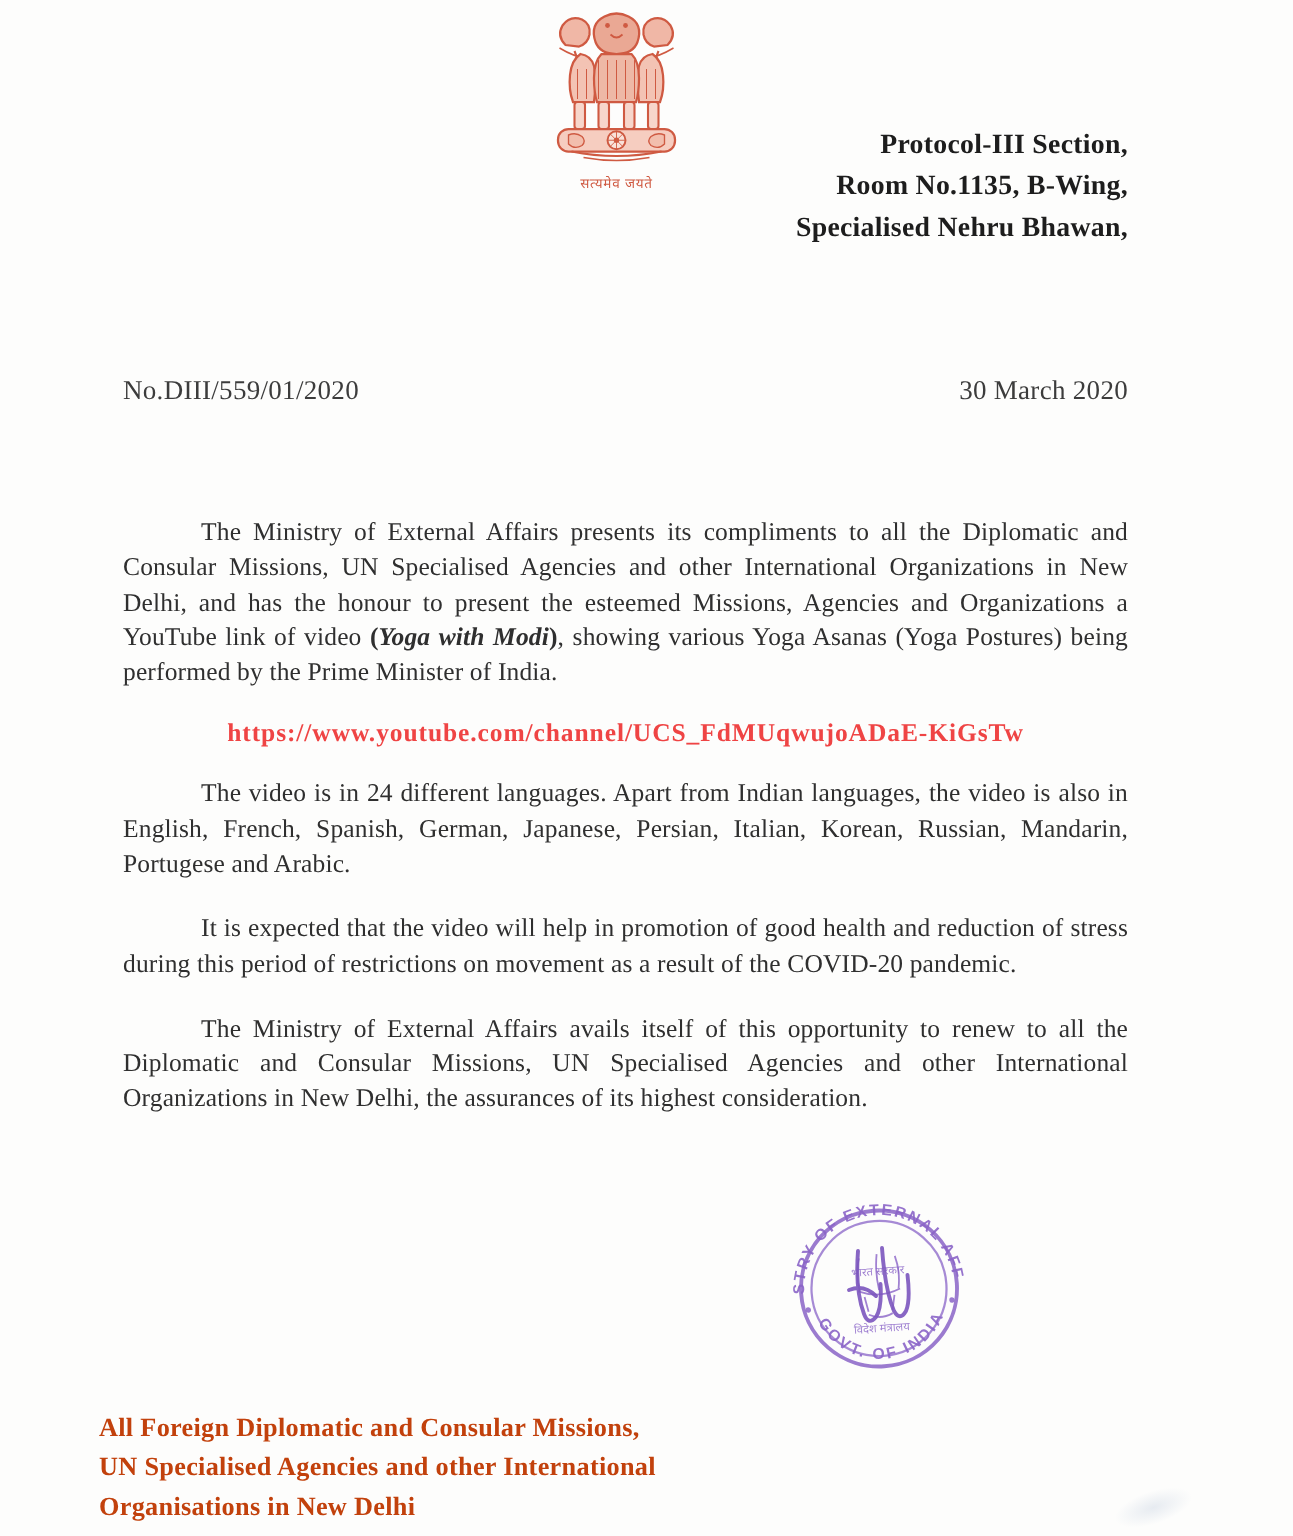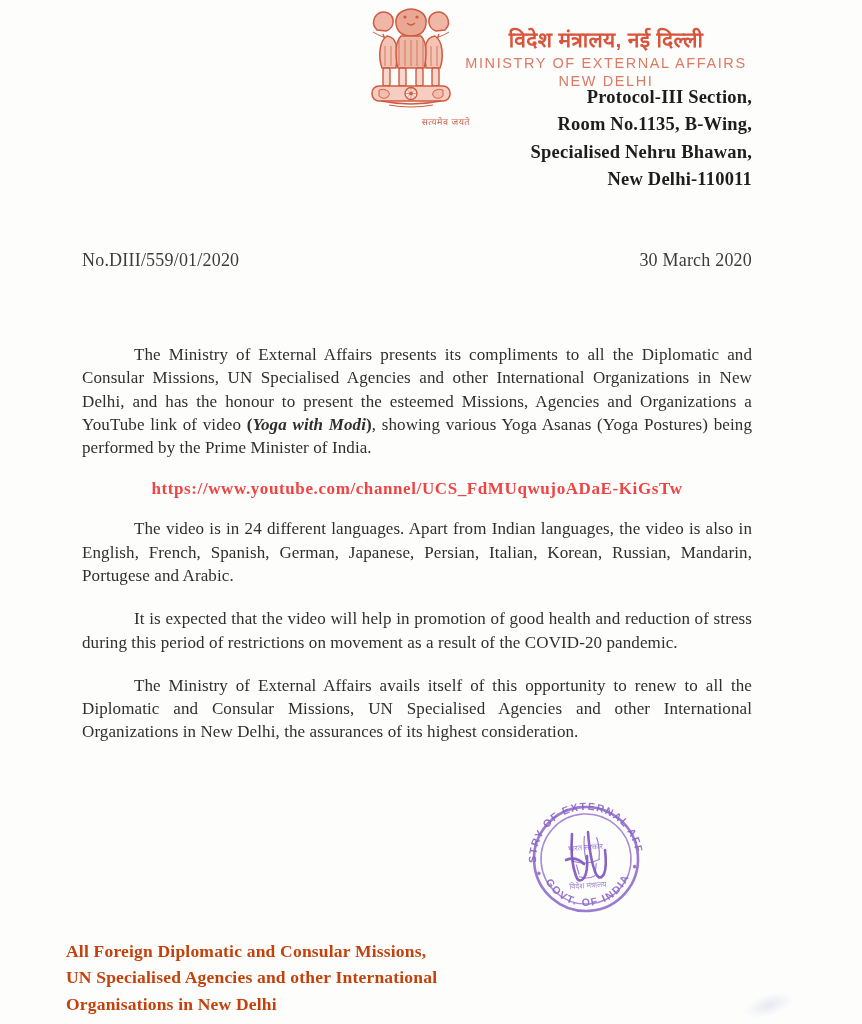--- a/index.html
+++ b/index.html
@@ -25,21 +25,21 @@
     left: 0; top: 0;
     width: 862px;
     height: 200px;
   }
   .emblem {
     position: absolute;
     left: 352px;
     top: 6px;
     width: 118px;
     height: 130px;
-    text-align: right;
+    text-align: center;
   }
   .emblem svg { display: block; margin: 0 auto; }
   .emblem-motto {
     font-family: "Liberation Sans", "DejaVu Sans", sans-serif;
     font-size: 9px;
     color: #cf5a42;
     letter-spacing: .5px;
     margin-top: 1px;
     white-space: nowrap;
   }
@@ -216,31 +216,25 @@
           <path d="M20 84 q5 -2 9 1 q3 3 0 6 q-5 3 -9 -1 z" fill="#f2bead" stroke="#cf5a42" stroke-width=".9"></path>
           <path d="M84 84 q-5 -2 -9 1 q-3 3 0 6 q5 3 9 -1 z" fill="#f2bead" stroke="#cf5a42" stroke-width=".9"></path>
 
           <path d="M22 95 q30 6 60 0" stroke="#cf5a42" stroke-width="1.3"></path>
           <path d="M30 99 q22 4 44 0" stroke="#cf5a42" stroke-width="1"></path>
         </g>
       </svg>
       <div class="emblem-motto">सत्यमेव जयते</div>
     </div>
 
-    <div class="ministry-block">
-      <div class="ministry-hindi">विदेश मंत्रालय, नई दिल्ली</div>
-      <div class="ministry-en">MINISTRY OF EXTERNAL AFFAIRS</div>
-      <div class="ministry-city">NEW DELHI</div>
-    </div>
 
     <div class="address-block">
       <div>Protocol-III Section,</div>
       <div>Room No.1135, B-Wing,</div>
       <div>Specialised Nehru Bhawan,</div>
-      <div>New Delhi-110011</div>
     </div>
   </div>
 
   <div class="refline">
     <span class="ref">No.DIII/559/01/2020</span>
     <span class="date">30 March 2020</span>
   </div>
 
   <div class="body">
 

